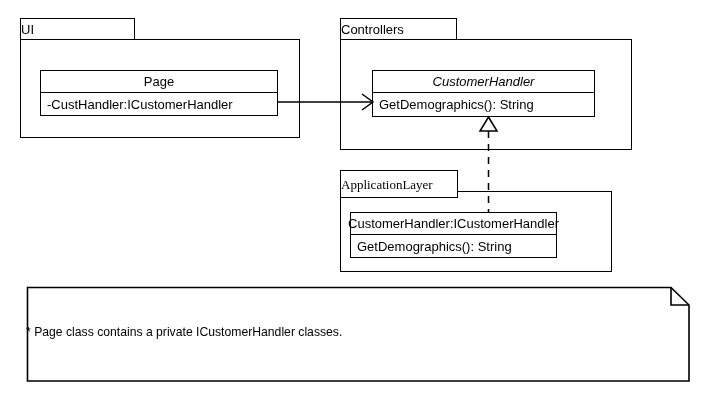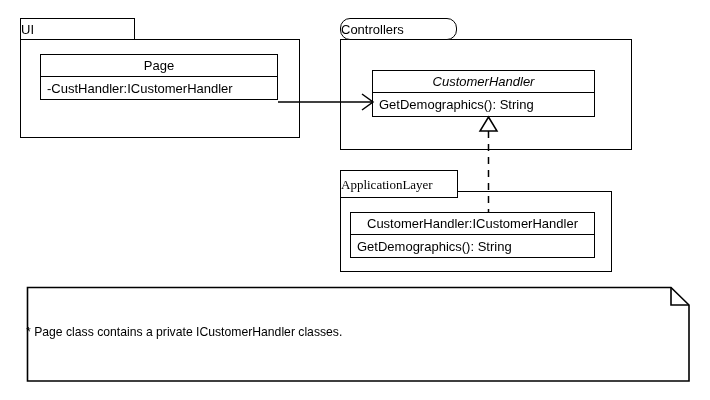--- a/index.html
+++ b/index.html
@@ -95,41 +95,41 @@
 </head>
 <body>
 
 <div id="canvas">
 
   <div class="pkg-tab" style="left:20px; top:18px; width:115px; height:22px;">
     <span>UI</span>
   </div>
   <div class="pkg-body" style="left:20px; top:39px; width:280px; height:99px;"></div>
 
-  <div class="cls" style="left:40px; top:54px; width:238px; height:46px;">
+  <div class="cls" style="left:40px; top:70px; width:238px; height:46px;">
     <div class="cls-title" style="height:22px;">Page</div>
     <div class="cls-row">-CustHandler:ICustomerHandler</div>
   </div>
 
-  <div class="pkg-tab" style="left:340px; top:18px; width:117px; height:22px;border-radius:10px;">
+  <div class="pkg-tab" style="left:340px; top:18px; width:117px; height:22px;">
     <span>Controllers</span>
   </div>
   <div class="pkg-body" style="left:340px; top:39px; width:292px; height:111px;"></div>
 
   <div class="cls" style="left:372px; top:70px; width:223px; height:47px;">
     <div class="cls-title italic" style="height:22px;">CustomerHandler</div>
     <div class="cls-row">GetDemographics(): String</div>
   </div>
 
   <div class="pkg-tab" style="left:340px; top:170px; width:118px; height:28px;font-family:Liberation Serif, serif;">
     <span>ApplicationLayer</span>
   </div>
   <div class="pkg-body" style="left:340px; top:191px; width:272px; height:81px;"></div>
 
-  <div class="cls" style="left:350px; top:212px; width:245px; height:46px;">
+  <div class="cls" style="left:350px; top:212px; width:207px; height:46px;">
     <div class="cls-title" style="height:22px;">CustomerHandler:ICustomerHandler</div>
     <div class="cls-row">GetDemographics(): String</div>
   </div>
 
   <svg class="conn" style="left:270px; top:88px; width:112px; height:28px;" viewBox="0 0 112 28">
     <line x1="8" y1="14" x2="102" y2="14" stroke="#000" stroke-width="1.5"></line>
     <polyline points="92,6 103,14 92,22" fill="none" stroke="#000" stroke-width="1.5"></polyline>
   </svg>
 
   <svg class="conn" style="left:470px; top:113px; width:38px; height:102px;" viewBox="0 0 38 102">

